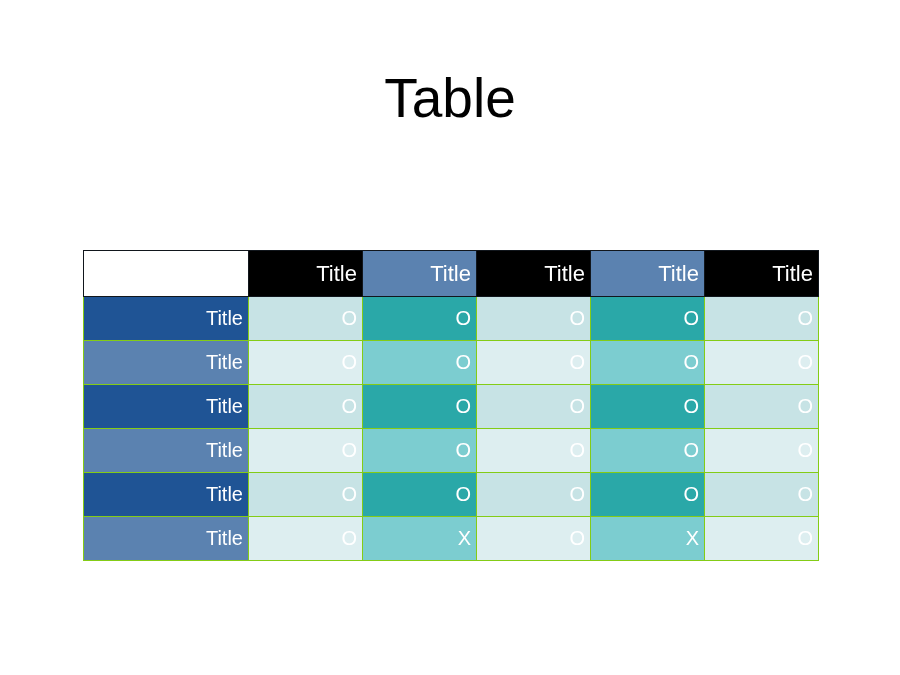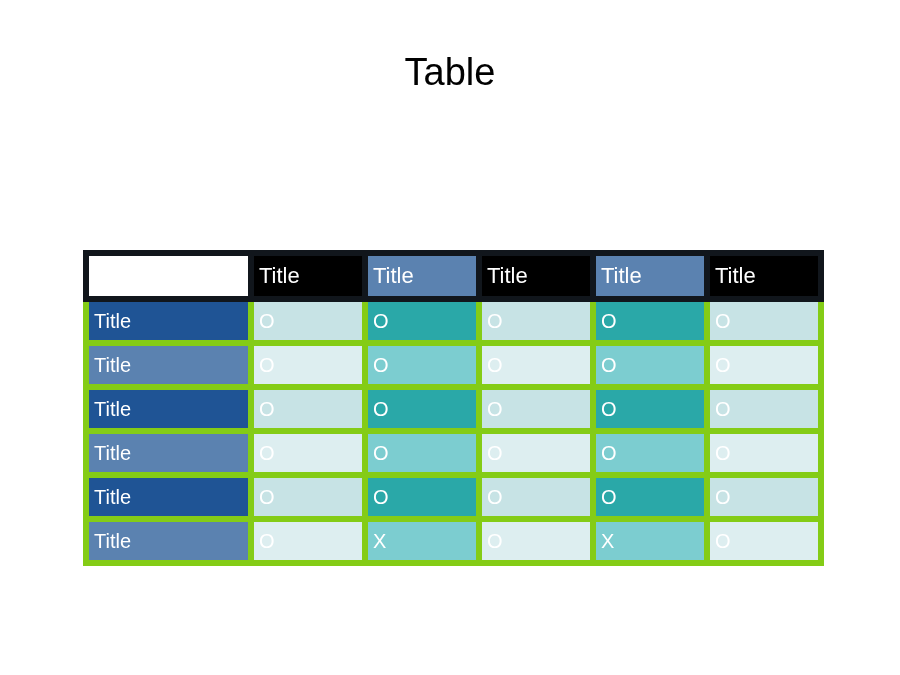--- a/index.html
+++ b/index.html
@@ -11,24 +11,24 @@
     height: 675px;
     background: #ffffff;
     font-family: "Liberation Sans", sans-serif;
     overflow: hidden;
     position: relative;
   }
 
   #slide-title {
     position: absolute;
     left: 0;
-    top: 52px;
+    top: 68px;
     width: 900px;
     text-align: center;
-    font-size: 38px;
+    font-size: 55px;
     font-weight: 400;
     color: #000000;
     letter-spacing: 0px;
     line-height: 1.1;
   }
 
   #table-wrap {
     position: absolute;
     left: 83px;
     top: 250px;
@@ -37,25 +37,25 @@
 
   table.grid {
     border-collapse: collapse;
     table-layout: fixed;
     width: 735px;
   }
 
   table.grid td {
     height: 44px;
     padding: 5px;
-    text-align: left;
+    text-align: right;
     vertical-align: middle;
     font-size: 20px;
     color: #ffffff;
-    border: 6px solid #84cc16;
+    border: 1px solid #84cc16;
     box-sizing: border-box;
     overflow: hidden;
     white-space: nowrap;
   }
 
   
   col.c-stub { width: 165px; }
   col.c-data { width: 114px; }
 
   

